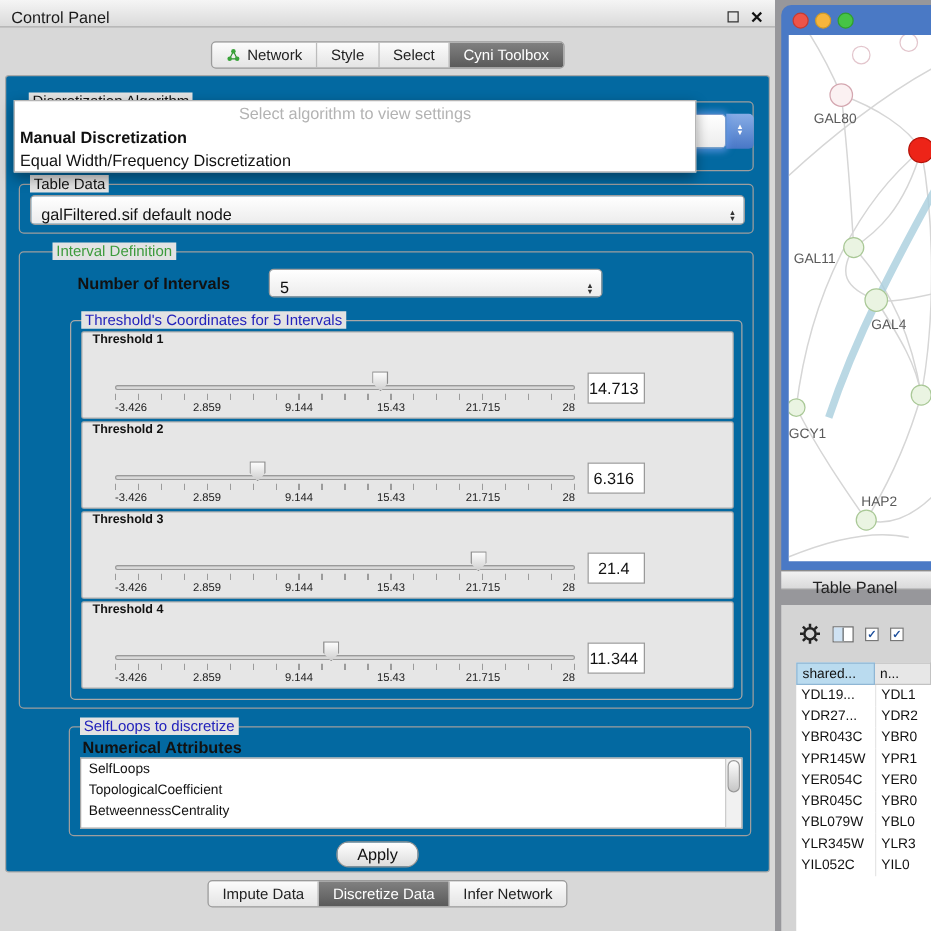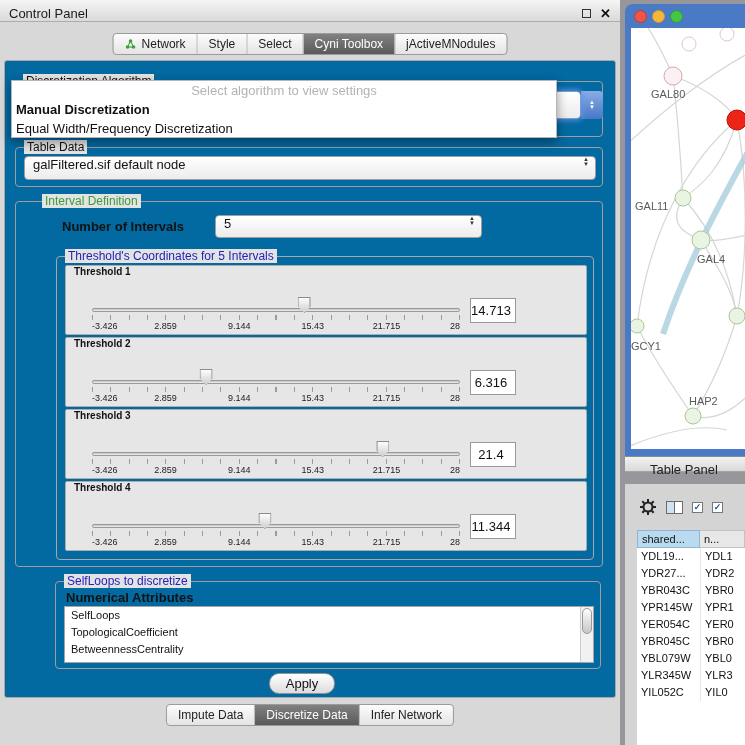--- a/index.html
+++ b/index.html
@@ -21,21 +21,21 @@
   .topTabs{position:absolute;top:33px;left:50%;transform:translateX(-50%)}
   .bottomTabs{position:absolute;top:704px;left:50%;transform:translateX(-50%)}
 
   .content{position:absolute;left:4px;top:60px;width:612px;height:638px;background:#0369a1;border:1px solid #a8a8a8;border-radius:3px}
 
   .groupbox{position:absolute;border:1px solid #9e9e9e;border-radius:4px}
   .gb-title{position:absolute;top:-8px;left:8px;background:#e3e3e3;padding:0 3px;font-size:12px;color:#111;white-space:nowrap}
   .gb-title.green{color:#3d9b3d}
   .gb-title.blue{color:#2323bb}
 
-  .combo{position:absolute;display:flex;align-items:flex-start;background:linear-gradient(#ffffff,#ececec);border:1px solid #9f9f9f;border-radius:4px;font-size:13px;color:#111;padding-left:8px}
+  .combo{position:absolute;display:flex;align-items:flex-end;background:linear-gradient(#ffffff,#ececec);border:1px solid #9f9f9f;border-radius:4px;font-size:13px;color:#111;padding-left:8px}
   .spin{margin-left:auto;display:flex;flex-direction:column;align-items:center;line-height:5px;font-size:6px;color:#333;padding-right:6px}
 
   
   .algo-group{left:10px;top:20px;width:588px;height:56px}
   .algo-title{position:absolute;left:18px;top:13px;background:#e3e3e3;padding:0 3px;font-size:12px;color:#111;z-index:2}
   .algo-combo{left:18px;top:30px;width:558px;height:28px;border-color:#7a9cd0;box-shadow:0 0 5px 2px rgba(96,150,230,.75)}
   .blue-cap{position:absolute;right:-1px;top:-1px;bottom:-1px;width:22px;background:linear-gradient(#88ade6,#4877c6);border-radius:0 4px 4px 0;display:flex;flex-direction:column;align-items:center;justify-content:center;color:#fff;font-size:6px;line-height:5px}
   .dropdown{position:absolute;left:6px;top:19px;width:546px;height:58px;background:#fff;border:1px solid #b5b5b5;box-shadow:0 4px 10px rgba(0,0,0,.4);z-index:10;font-size:13px}
   .dd-item{height:19px;line-height:19px;padding-left:4px;color:#111;white-space:nowrap}
   .dd-placeholder{text-align:center;color:#b3b3b3;padding-left:0}
@@ -116,23 +116,20 @@
         <span>Network</span>
       </div>
       <div class="tab">
           <span>Style</span>
         </div>
       <div class="tab">
           <span>Select</span>
         </div>
       <div class="tab selected">
           <span>Cyni Toolbox</span>
-        </div>
-      <div class="tab">
-          <span>jActiveMNodules</span>
         </div>
     </div>
 
     <div class="content">
 
       <div class="groupbox algo-group">
         <div class="blue-cap" style="top:9px;bottom:auto;height:28px">▲<br>▼</div>
       </div>
       <div class="algo-title">Discretization Algorithm</div>
       <div class="combo algo-combo"></div>

